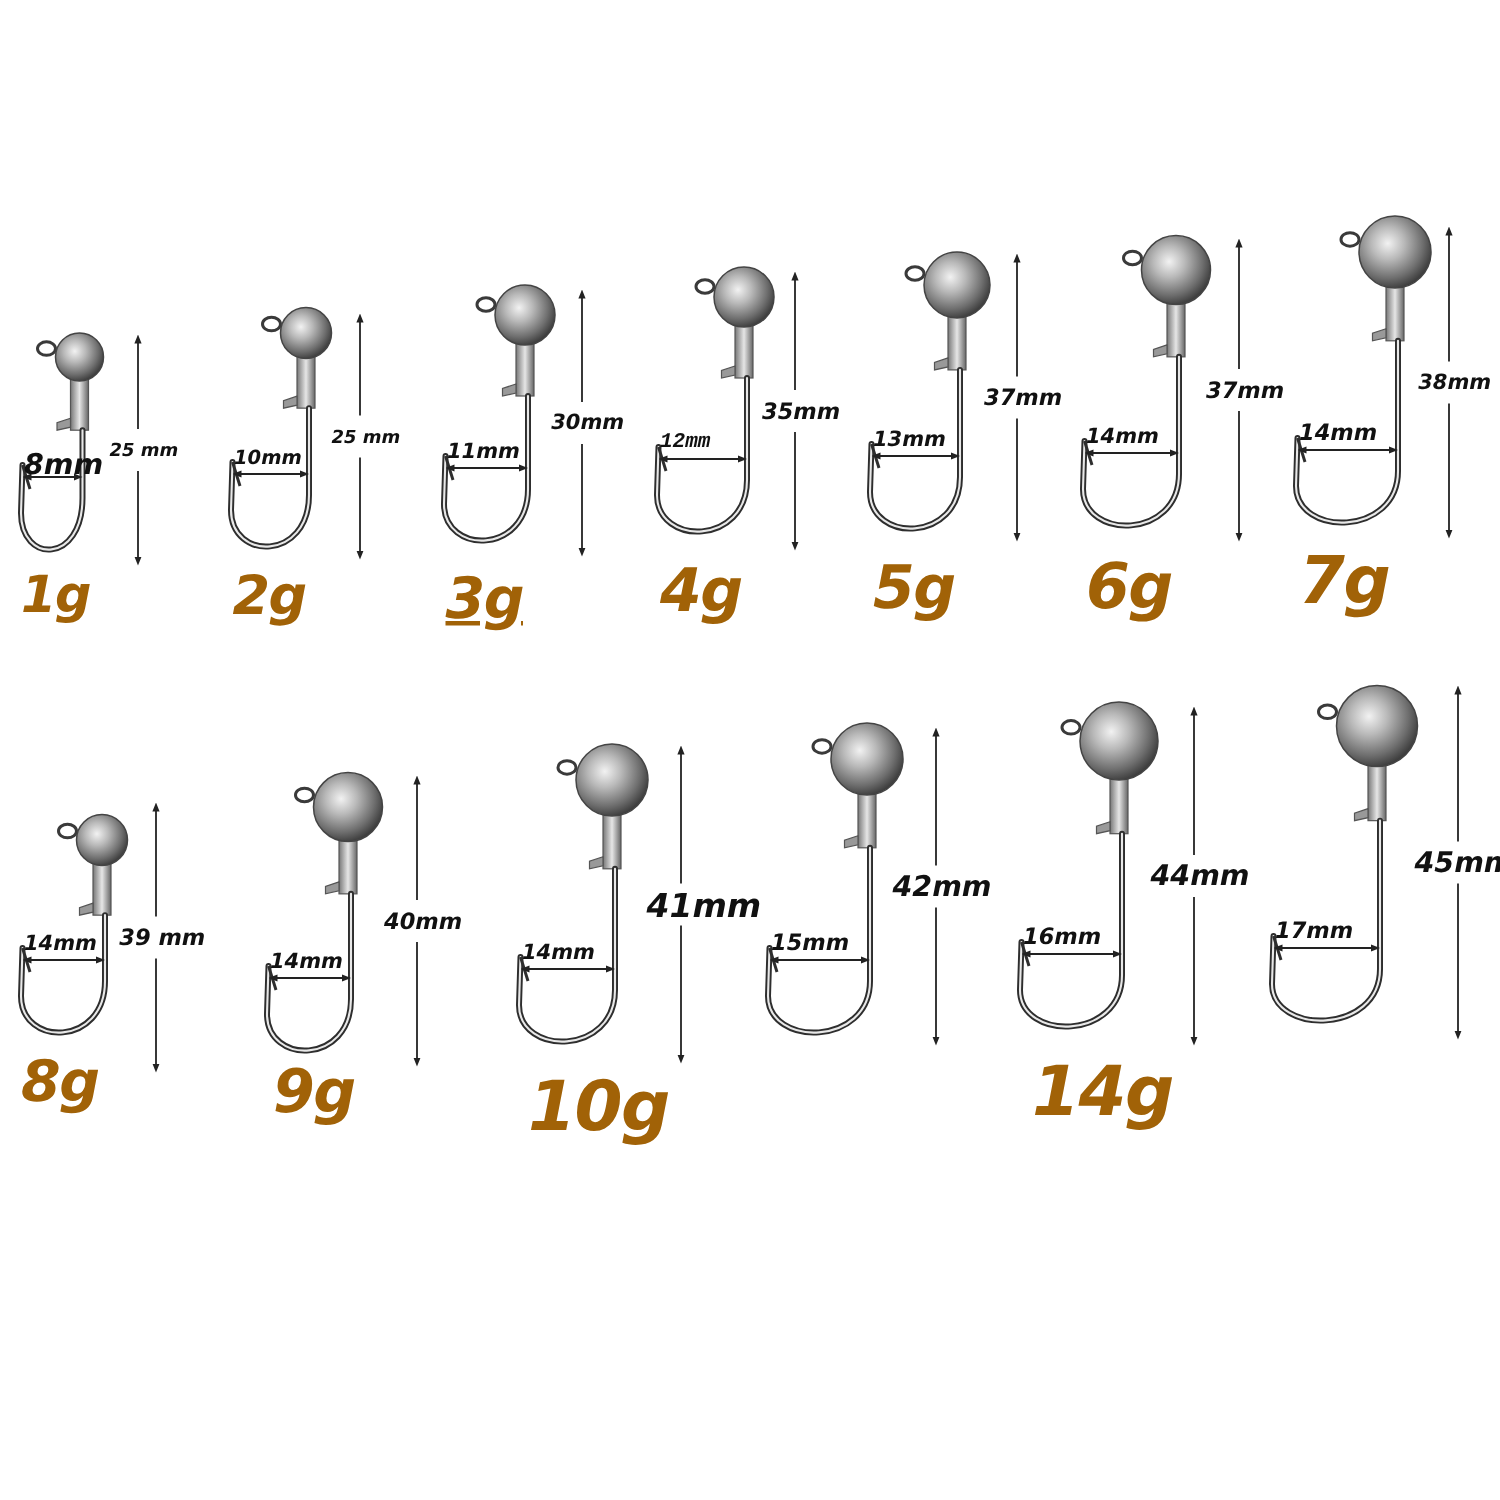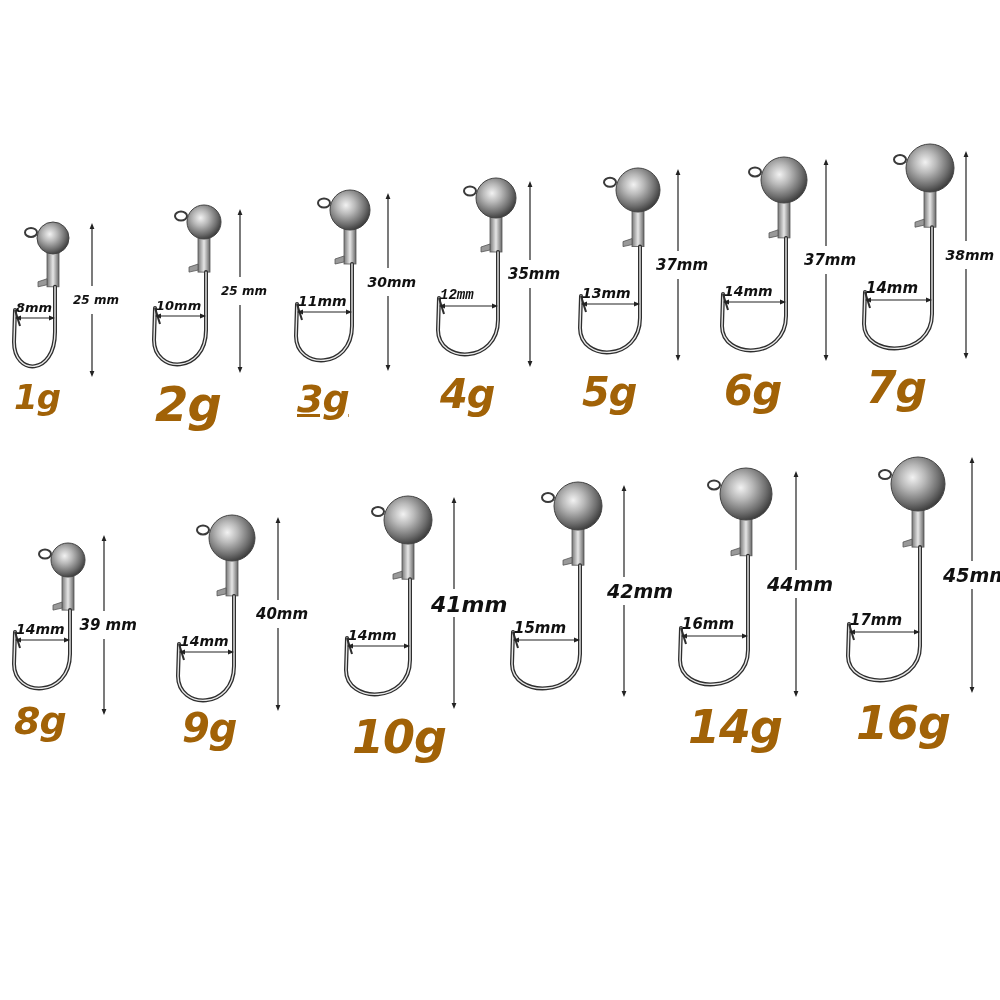--- a/index.html
+++ b/index.html
@@ -179,26 +179,26 @@
         <path d="M912,539.1 l-9,3 l0,5 l9,-2 z" fill="#999" stroke="#555" stroke-width="0.8"></path>
         <circle cx="918" cy="484" r="27" fill="url(#ball)" stroke="#444" stroke-width="1"></circle>
         <path d="M920,547.1 L920,646 C920,690 848,690 848,656 L849,624" fill="none" stroke="#2e2e2e" stroke-width="4" stroke-linecap="round"></path>
         <path d="M920,547.1 L920,646 C920,690 848,690 848,656 L849,624" fill="none" stroke="#e8e8e8" stroke-width="1.4" stroke-linecap="round"></path>
         <path d="M849,624 l5,16" fill="none" stroke="#2e2e2e" stroke-width="2"></path>
         <line x1="852" y1="632" x2="917" y2="632" stroke="#222222" stroke-width="1.2" marker-start="url(#ah)" marker-end="url(#ah)"></line>
         <line x1="972" y1="460" x2="972" y2="561" stroke="#222222" stroke-width="1.2" marker-start="url(#ah)"></line>
         <line x1="972" y1="589" x2="972" y2="690" stroke="#222222" stroke-width="1.2" marker-end="url(#ah)"></line>
       </g>
     </svg>
-    <div class="lbl" style="left: 16px; top: 301px; font-size: 13px;">8mm</div>
+    <div class="lbl" style="left: 16px; top: 301px; font-size: 19px;">8mm</div>
     <div class="lbl" style="font-size: 12px; left: 73px; top: 294px;">25 mm</div>
     <div class="weight" style="left: 14px; top: 380px; font-size: 34px;">1g</div>
     <div class="lbl" style="left: 156px; top: 299px; font-size: 13px;">10mm</div>
     <div class="lbl" style="font-size: 12px; left: 221px; top: 285px;">25 mm</div>
-    <div class="weight" style="left: 155px; top: 380px; font-size: 48px;">2g</div>
+    <div class="weight" style="left: 155px; top: 380px; font-size: 36px;">2g</div>
     <div class="lbl" style="left: 298px; top: 294px; font-size: 14px;">11mm</div>
     <div class="lbl" style="font-size: 14px; left: 367.5px; top: 275px;">30mm</div>
     <div class="weight" style="left: 297px; top: 380px; font-size: 38px; text-decoration: underline;">3g</div>
     <div class="lbl" style="left: 440px; top: 288px; font-size: 14px; font-family: Liberation Mono, monospace;">12mm</div>
     <div class="lbl" style="font-size: 15px; left: 508px; top: 266.5px;">35mm</div>
     <div class="weight" style="left: 440px; top: 374px; font-size: 40px;">4g</div>
     <div class="lbl" style="left: 582px; top: 286px; font-size: 14px;">13mm</div>
     <div class="lbl" style="font-size: 15px; left: 656px; top: 257.5px;">37mm</div>
     <div class="weight" style="left: 582px; top: 372px; font-size: 40px;">5g</div>
     <div class="lbl" style="left: 724px; top: 284px; font-size: 14px;">14mm</div>
@@ -210,20 +210,19 @@
     <div class="lbl" style="left: 16px; top: 622px; font-size: 14px;">14mm</div>
     <div class="lbl" style="font-size: 15px; left: 79.5px; top: 617.5px;">39 mm</div>
     <div class="weight" style="left: 14px; top: 702px; font-size: 38px;">8g</div>
     <div class="lbl" style="left: 180px; top: 634px; font-size: 14px;">14mm</div>
     <div class="lbl" style="font-size: 15px; left: 256px; top: 606.5px;">40mm</div>
     <div class="weight" style="left: 182px; top: 708px; font-size: 40px;">9g</div>
     <div class="lbl" style="left: 348px; top: 628px; font-size: 14px;">14mm</div>
     <div class="lbl" style="font-size: 22px; left: 431px; top: 594px;">41mm</div>
     <div class="weight" style="left: 352px; top: 714px; font-size: 46px;">10g</div>
     <div class="lbl" style="left: 514px; top: 621px; font-size: 15px; text-align: center;">15mm</div>
-    <div class="lbl" style="font-size: 19px; left: 595px; top: 581.5px; margin-left: 12px;">42mm</div>
+    <div class="lbl" style="font-size: 19px; left: 595px; top: 581.5px;">42mm</div>
     <div class="lbl" style="left: 682px; top: 617px; font-size: 15px;">16mm</div>
     <div class="lbl" style="font-size: 19px; left: 767px; top: 574.5px;">44mm</div>
     <div class="weight" style="left: 688px; top: 704px; font-size: 46px;">14g</div>
     <div class="lbl" style="left: 850px; top: 613px; font-size: 15px;">17mm</div>
     <div class="lbl" style="font-size: 19px; left: 943px; top: 565.5px;">45mm</div>
-    <div class="weight" style="left: 856px; top: 700px; font-size: 46px;">16g</div>
   </div>
 
 </body></html>

